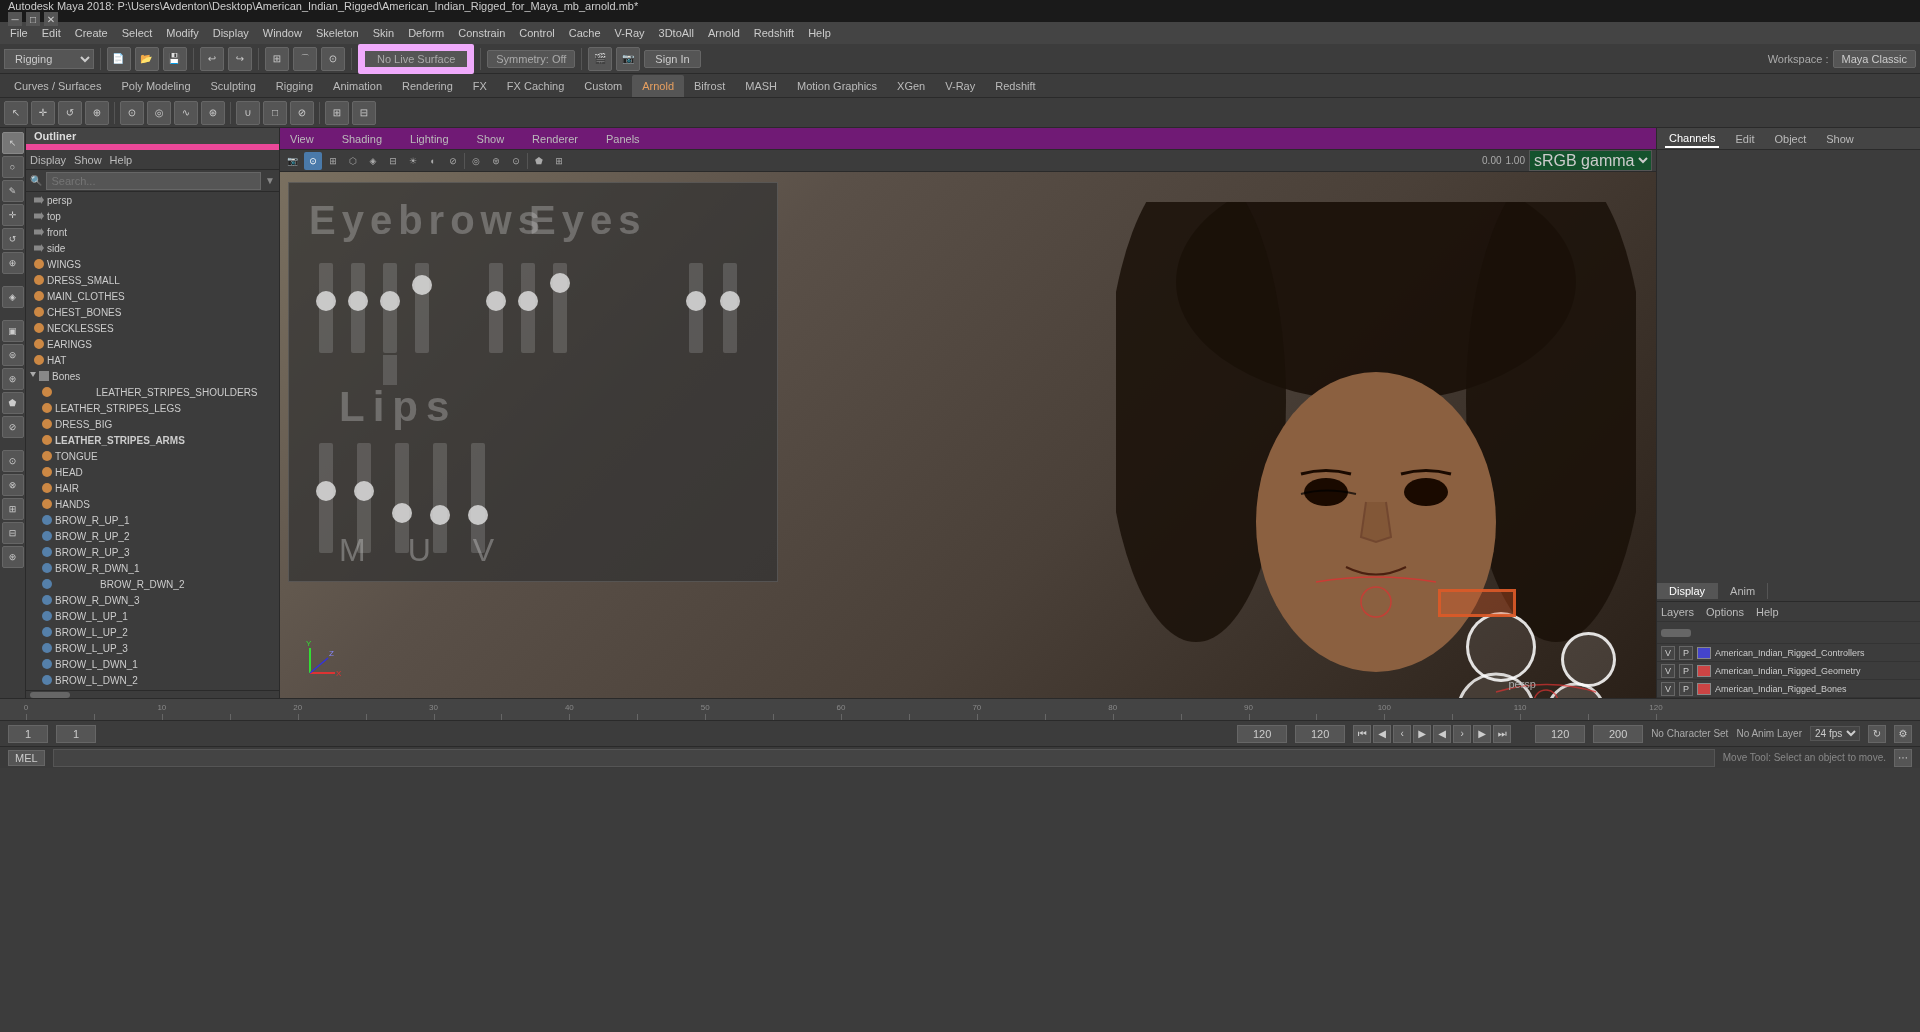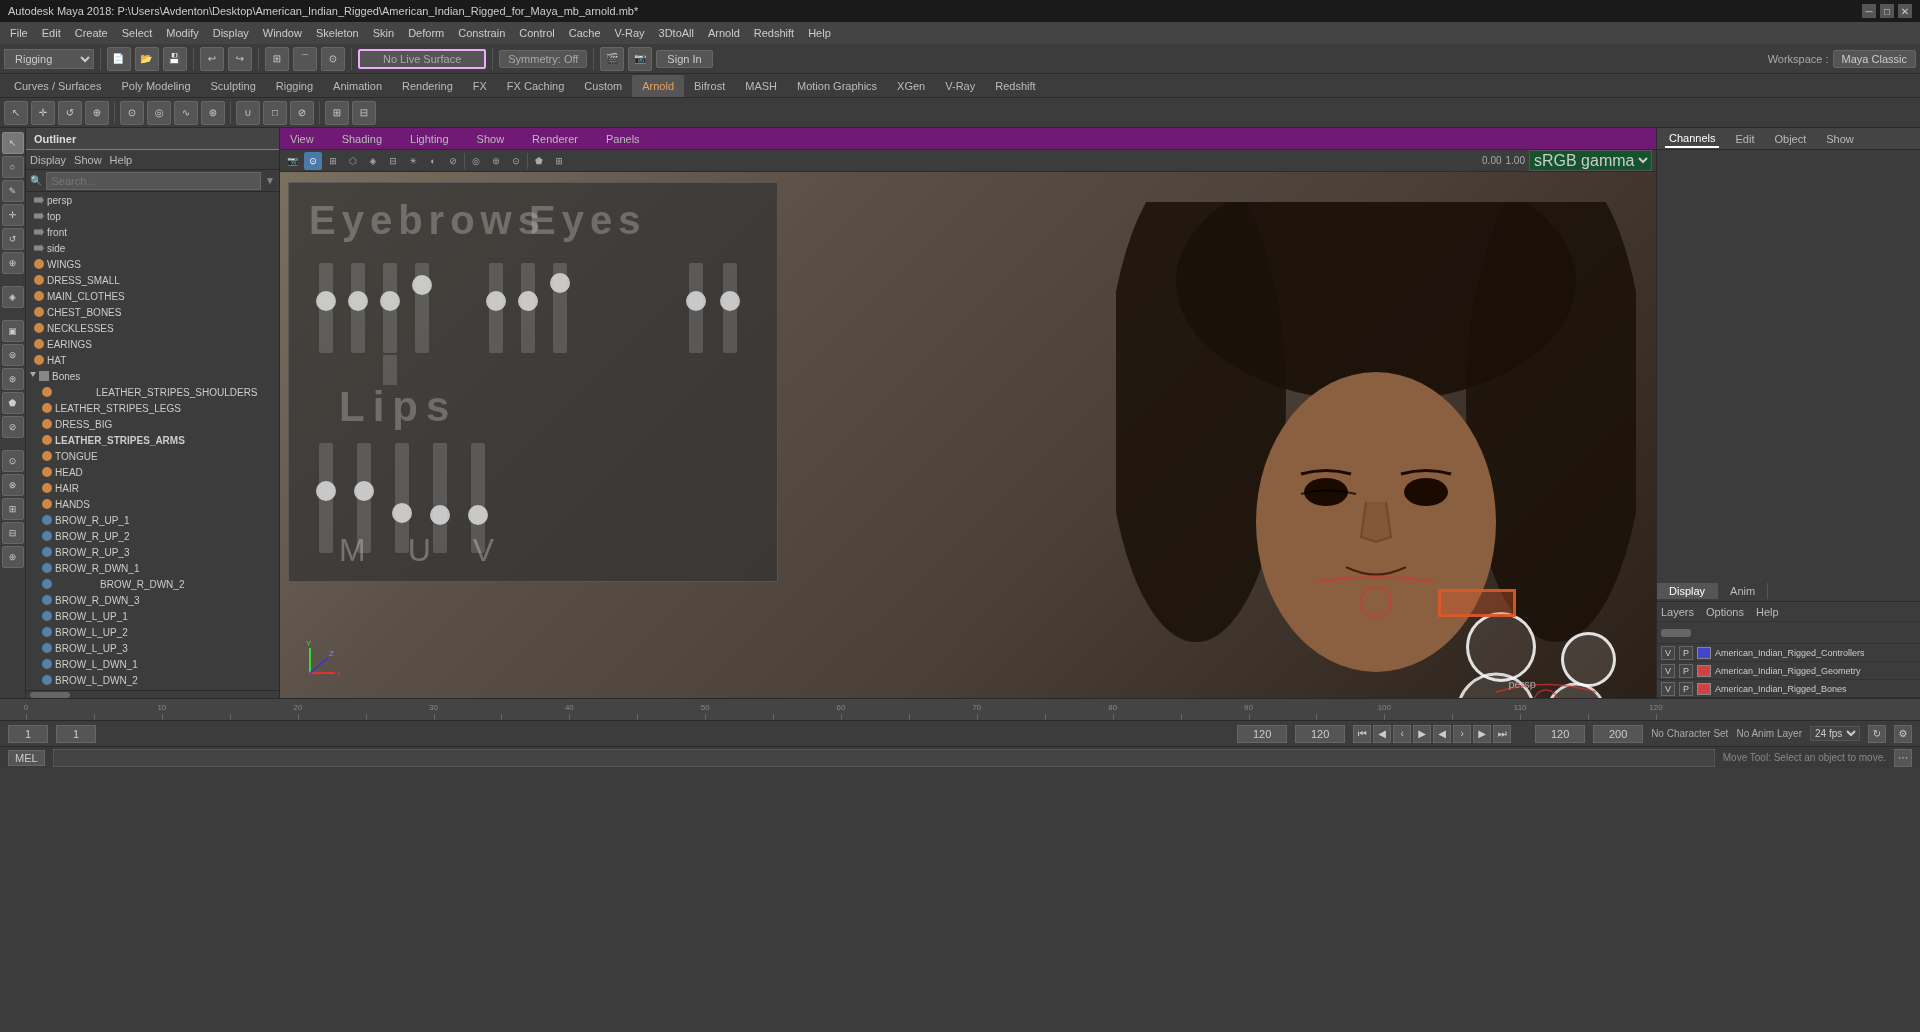--- a/index.html
+++ b/index.html
@@ -12,23 +12,24 @@
       color: #cccccc;
       overflow: hidden;
       user-select: none;
     }
 
     
     #title-bar {
       height: 22px;
       background: #1a1a1a;
       display: flex;
-      align-items: center;
+      align-items: flex-start;
       padding: 0 8px;
       justify-content: space-between;
+      flex-direction: column;
     }
     #title-bar .title-text {
       font-size: 11px;
       color: #cccccc;
     }
     #title-bar .window-controls {
       display: flex;
       gap: 4px;
     }
     #title-bar .win-btn {
@@ -94,24 +95,24 @@
       border-radius: 2px;
       cursor: pointer;
       display: flex;
       align-items: center;
       justify-content: center;
       color: #ccc;
       font-size: 10px;
     }
     .live-surface-label {
       background: #555;
-      padding: 2px 23px;
+      padding: 2px 12px;
       font-size: 11px;
       color: #aaa;
-      border: 2px solid #f0abfc;
+      border: 7px solid #f0abfc;
       border-radius: 2px;
     }
     .symmetry-label {
       background: #555;
       padding: 2px 8px;
       font-size: 11px;
       color: #aaa;
       border: 1px solid #666;
       border-radius: 2px;
     }
@@ -228,21 +229,21 @@
     }
     #outliner-header {
       height: 22px;
       background: #444;
       display: flex;
       align-items: center;
       padding: 0 8px;
       font-size: 11px;
       font-weight: bold;
       color: #ddd;
-      border-bottom: 1px solid #ec4899;
+      border-bottom: 6px solid #ec4899;
     }
     #outliner-menu {
       height: 20px;
       background: #3c3c3c;
       display: flex;
       align-items: center;
       padding: 0 4px;
       gap: 8px;
       border-bottom: 1px solid #2a2a2a;
     }

